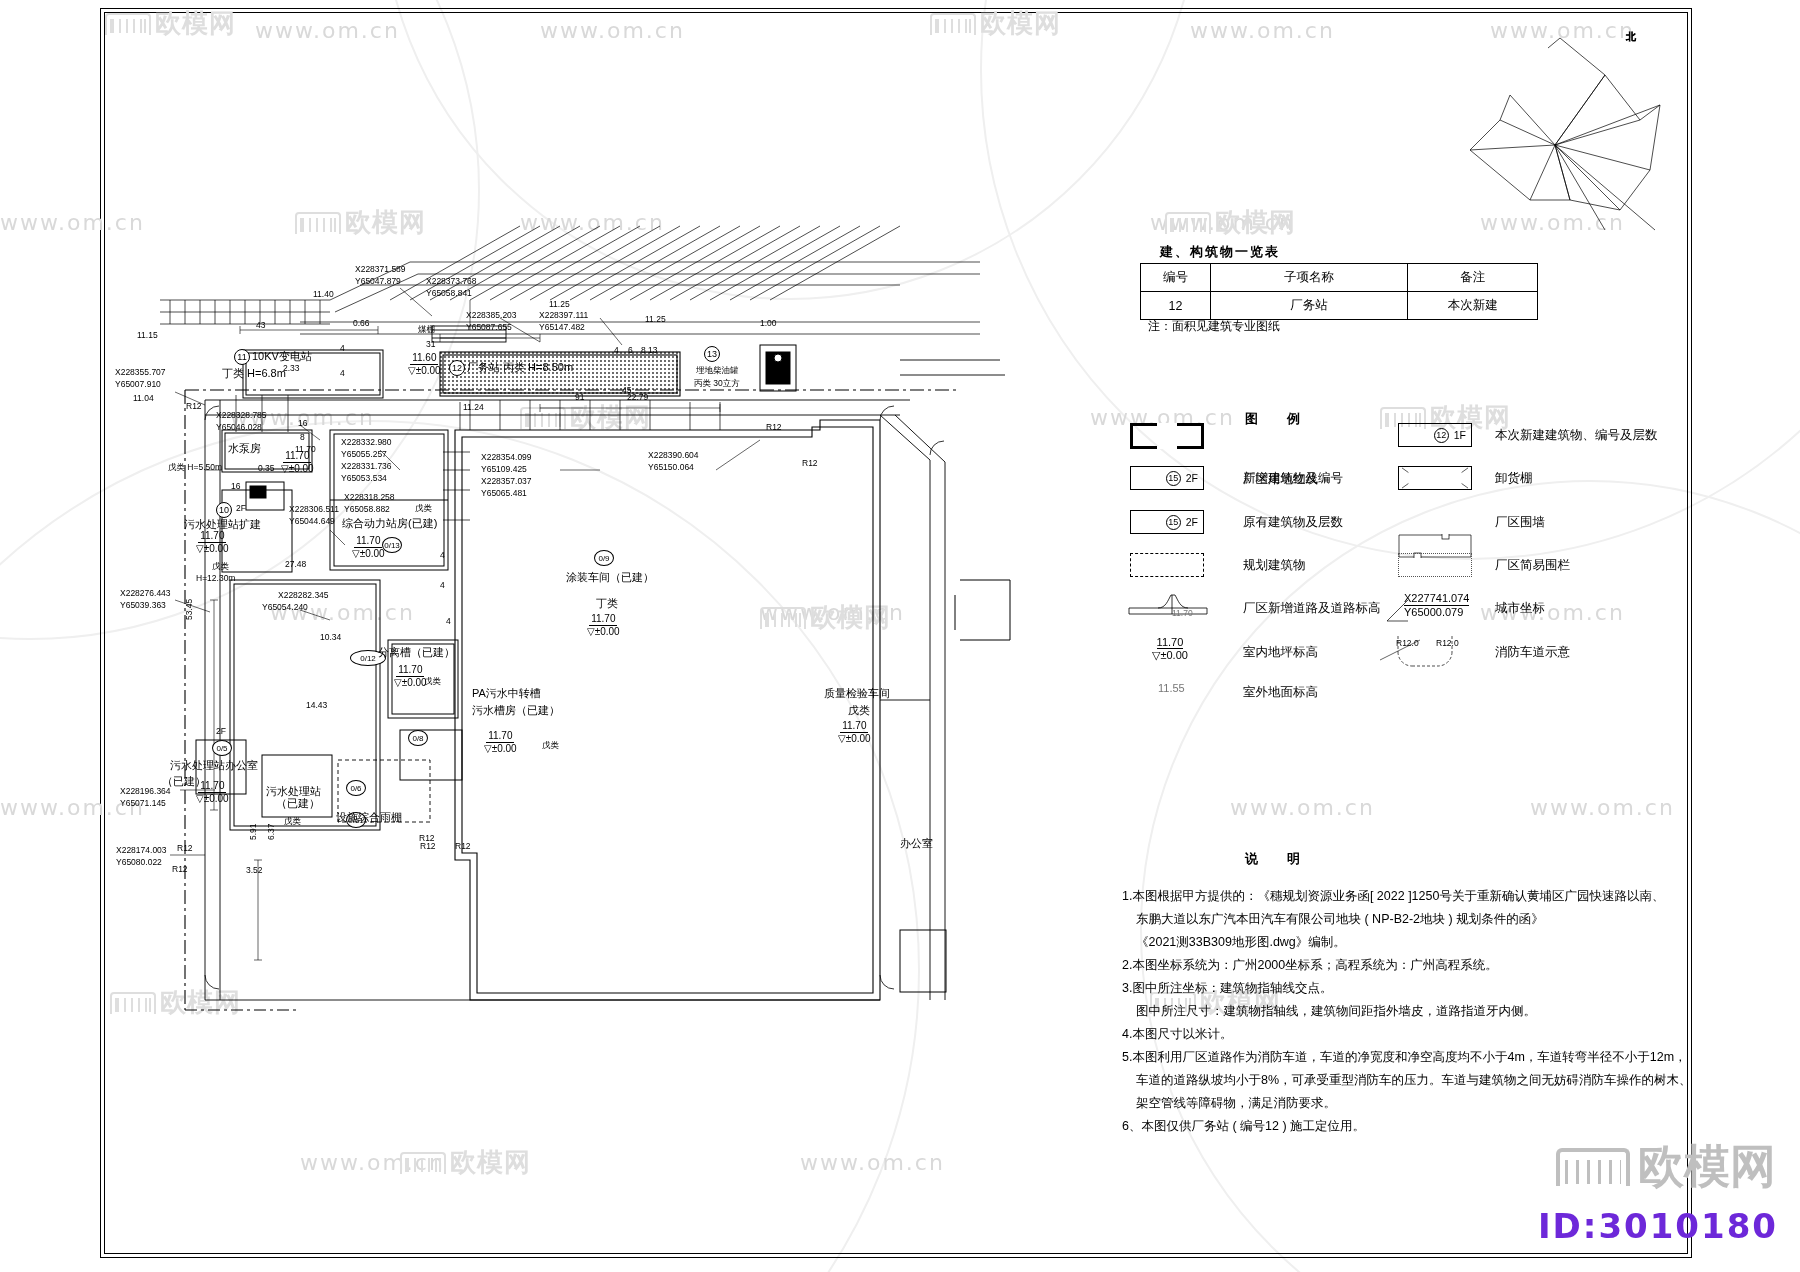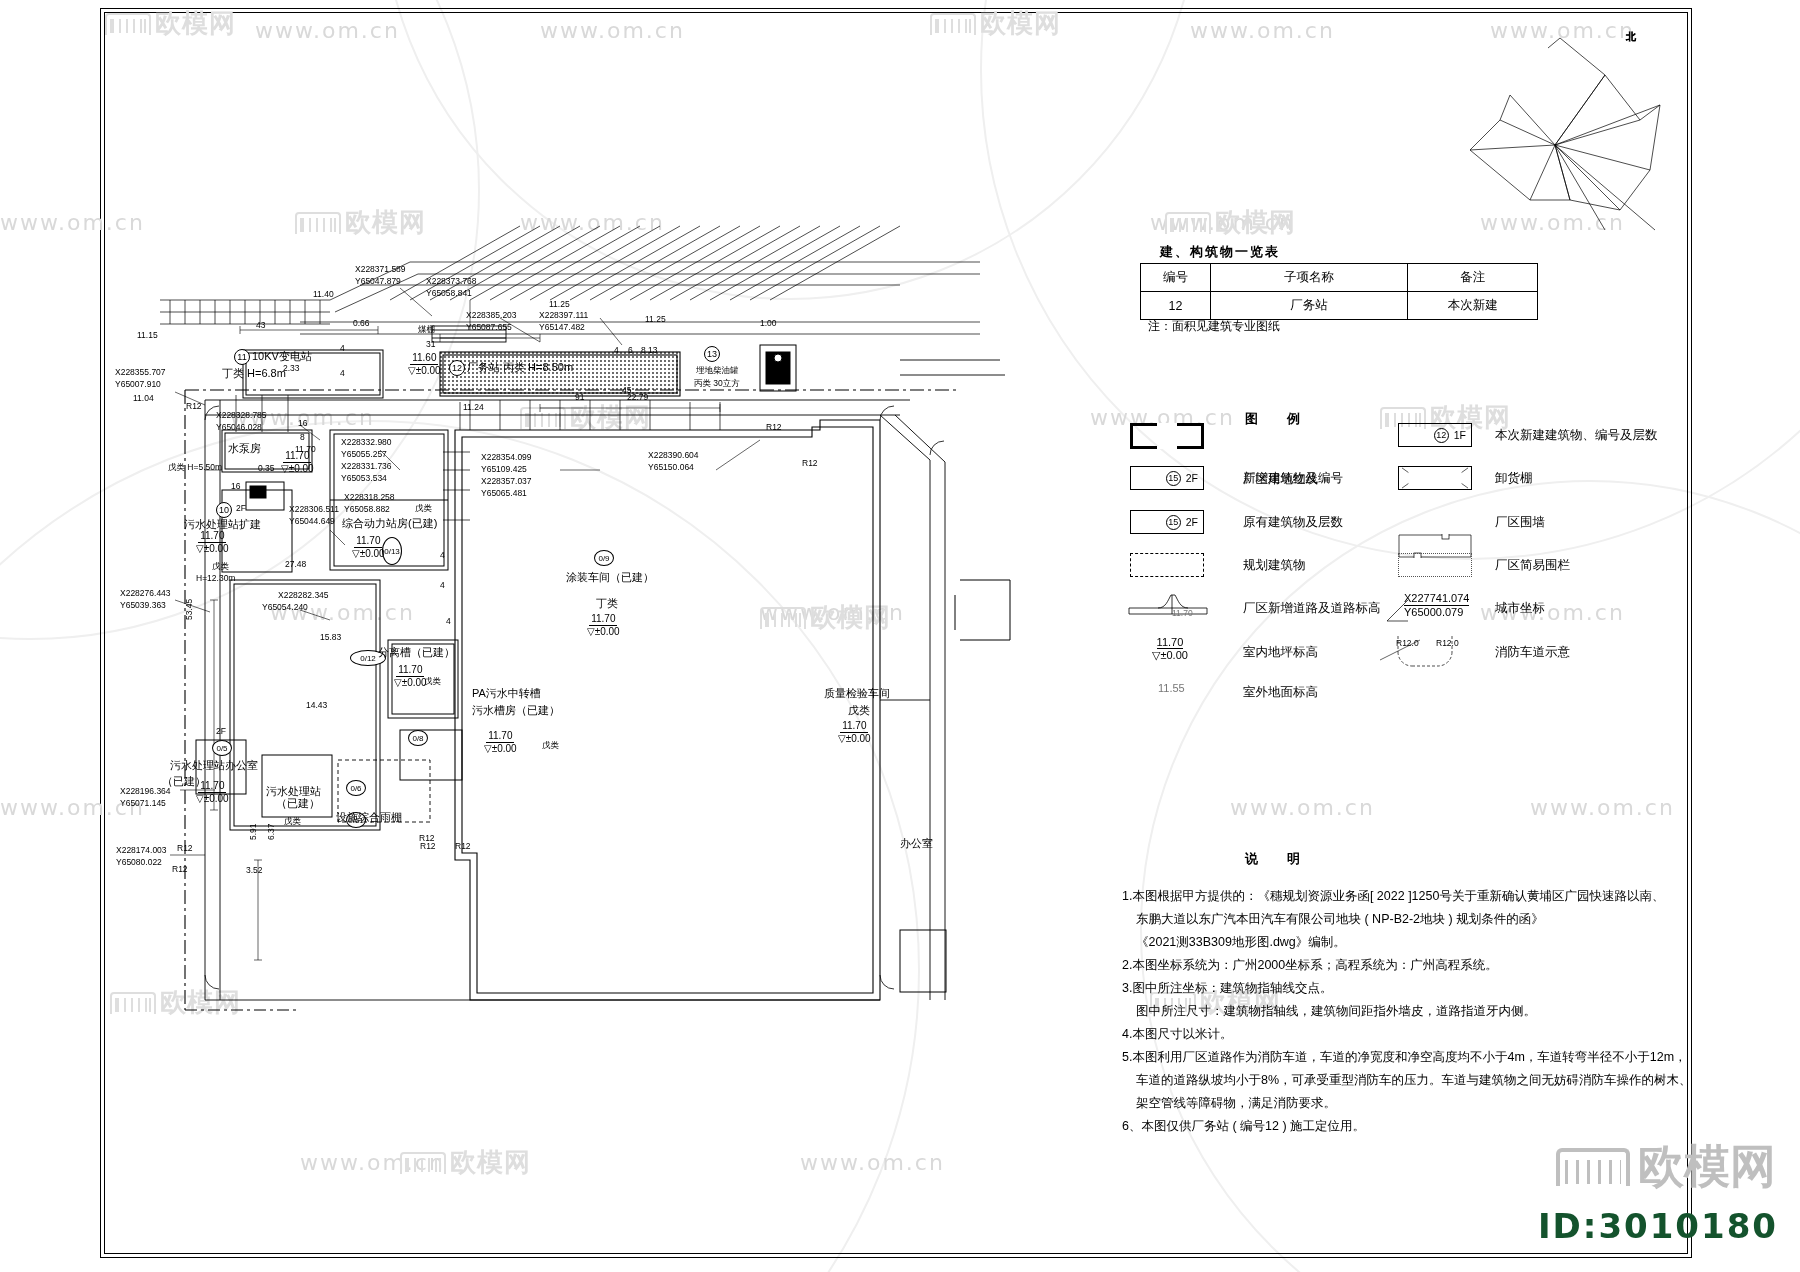--- a/index.html
+++ b/index.html
@@ -234,21 +234,21 @@
     position: absolute;
     font-size: 10px; text-align: center; line-height: 1.15;
     white-space: nowrap;
   }
   .elv .t { border-bottom: 1px solid #000; display: inline-block; padding: 0 2px;}
 
   
   .idbadge {
     position: absolute;
     right: 22px; bottom: 26px;
-    font-size: 34px; font-weight: bold; color: #14532d;
+    font-size: 34px; font-weight: bold; color: #6d28d9;
     letter-spacing: 2px;
     font-family: "DejaVu Sans", sans-serif;
   }
   .bigwm {
     position: absolute;
     right: 24px; bottom: 74px;
     display: flex; align-items: center; gap: 8px;
   }
   .bigwm .bench2 {
     width: 74px; height: 38px;
@@ -609,21 +609,21 @@
 
   <div class="bub" style="left:216px;top:502px;width:16px;height:16px;">10</div>
   <div class="pl sm" style="left:236px;top:503px;">2F</div>
   <div class="pl md" style="left:184px;top:517px;">污水处理站扩建</div>
   <div class="elv" style="left:196px;top:530px;">
     <span class="t">11.70</span><br>▽±0.00
   </div>
   <div class="pl sm" style="left:212px;top:561px;">戊类</div>
   <div class="pl sm" style="left:196px;top:573px;">H=12.30m</div>
 
-  <div class="bub" style="left:382px;top:537px;width:20px;height:28px;font-size:8px;">0/13</div>
+  <div class="bub" style="left:382px;top:537px;width:20px;height:16px;font-size:8px;">0/13</div>
   <div class="pl md" style="left:342px;top:516px;">综合动力站房(已建)</div>
   <div class="elv" style="left:352px;top:535px;">
     <span class="t">11.70</span><br>▽±0.00
   </div>
   <div class="pl sm" style="left:415px;top:503px;">戊类</div>
 
   <div class="bub" style="left:594px;top:550px;width:20px;height:16px;font-size:8px;">0/9</div>
   <div class="pl md" style="left:566px;top:570px;">涂装车间（已建）</div>
   <div class="pl md" style="left:596px;top:596px;">丁类</div>
   <div class="elv" style="left:587px;top:613px;">
@@ -690,21 +690,21 @@
   <div class="pl sm" style="left:463px;top:402px;">11.24</div>
   <div class="pl sm" style="left:133px;top:393px;">11.04</div>
   <div class="pl sm" style="left:186px;top:401px;">R12</div>
   <div class="pl sm" style="left:766px;top:422px;">R12</div>
   <div class="pl sm" style="left:802px;top:458px;">R12</div>
   <div class="pl sm" style="left:295px;top:444px;">11.70</div>
   <div class="pl sm" style="left:258px;top:463px;">0.35</div>
   <div class="pl sm" style="left:231px;top:481px;">16</div>
   <div class="pl sm" style="left:285px;top:559px;">27.48</div>
   <div class="pl sm rot" style="left:184px;top:620px;transform:rotate(-90deg);">53.45</div>
-  <div class="pl sm" style="left:320px;top:632px;">15.83</div>
+  <div class="pl sm" style="left:320px;top:632px;">10.34</div>
   <div class="pl sm" style="left:306px;top:700px;">14.43</div>
   <div class="pl sm rot" style="left:248px;top:840px;transform:rotate(-90deg);">5.91</div>
   <div class="pl sm rot" style="left:266px;top:840px;transform:rotate(-90deg);">6.37</div>
   <div class="pl sm" style="left:246px;top:865px;">3.52</div>
   <div class="pl sm" style="left:177px;top:843px;">R12</div>
   <div class="pl sm" style="left:172px;top:864px;">R12</div>
   <div class="pl sm" style="left:419px;top:833px;">R12</div>
   <div class="pl sm" style="left:455px;top:841px;">R12</div>
   <div class="pl sm" style="left:420px;top:841px;">R12</div>
   <div class="pl sm" style="left:440px;top:550px;">4</div>

